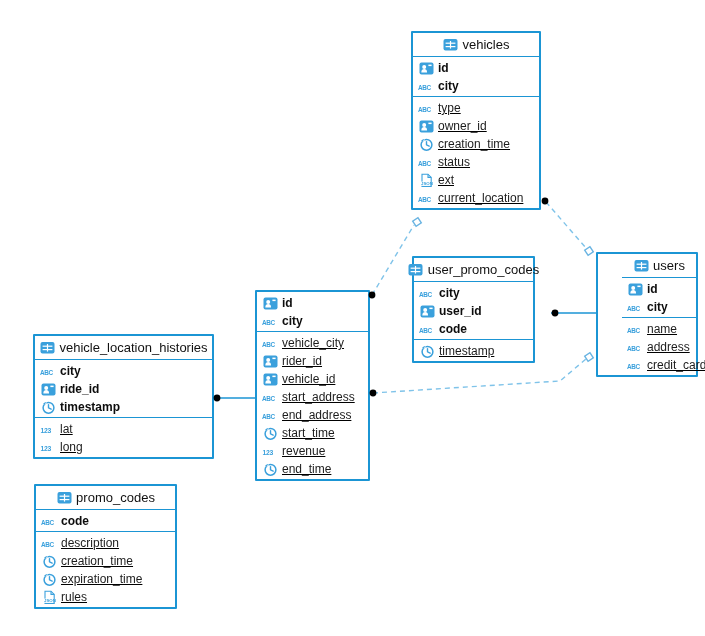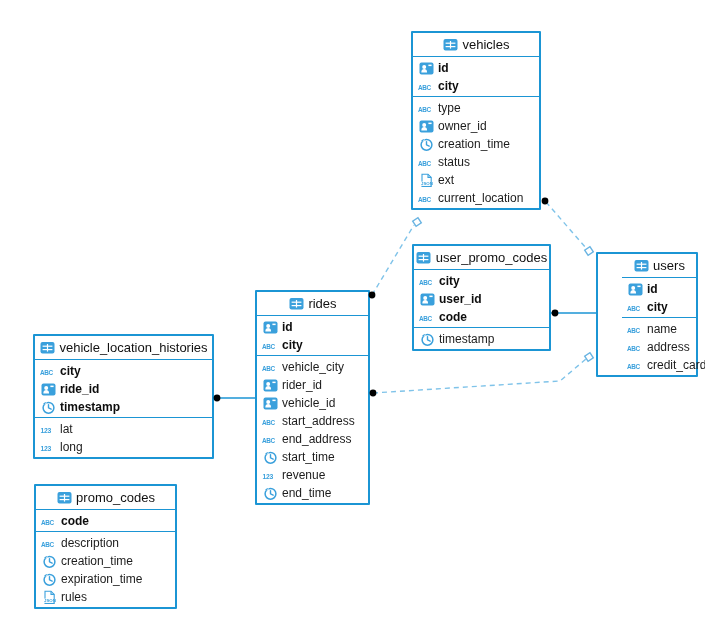--- a/index.html
+++ b/index.html
@@ -38,21 +38,21 @@
     gap: 4px;
     border-bottom: 1.5px solid #1b95d4;
     padding: 0 4px;
     white-space: nowrap;
   }
   .tname {
     font-size: 13px;
     color: #111111;
   }
   .pk-section { padding: 2px 0 1px 0; border-bottom: 1.5px solid #1b95d4; }
-  .col-section { padding: 2px 0 1px 0; }
+  .col-section { padding: 2px 0 1px 0; text-decoration: underline; }
   .row {
     height: 18px;
     display: flex;
     align-items: center;
     gap: 4px;
     padding: 0 5px;
     white-space: nowrap;
   }
   .row .label {
     font-size: 12px;
@@ -202,21 +202,21 @@
         <div class="row">
     <span class="icon">
             <svg width="16" height="15" viewBox="0 0 16 15">
               <text x="0" y="10.5" font-family="Liberation Sans, sans-serif" font-size="6.4" font-weight="bold" letter-spacing="-0.4" fill="#3aa0dc">ABC</text>
             </svg>
           </span>
     <span class="label">current_location</span>
   </div>
       </div>
   </div>
-    <div class="table" style="left: 412px; top: 244px; width: 139px;">
+    <div class="table" style="left: 412px; top: 256px; width: 123px;">
     <div class="thead">
       <span class="icon">
           <svg width="15" height="15" viewBox="0 0 15 15">
             <rect x="0.5" y="2" width="14" height="11.5" rx="2" fill="#3aa0dc"></rect>
             <g stroke="#ffffff" stroke-width="1.2">
               <line x1="2.6" y1="6.2" x2="12.4" y2="6.2"></line>
               <line x1="2.6" y1="9.6" x2="12.4" y2="9.6"></line>
               <line x1="7.5" y1="4" x2="7.5" y2="11.6"></line>
             </g>
           </svg>
@@ -322,33 +322,20 @@
     <span class="icon">
             <svg width="16" height="15" viewBox="0 0 16 15">
               <text x="0" y="10.5" font-family="Liberation Sans, sans-serif" font-size="6.4" font-weight="bold" letter-spacing="-0.4" fill="#3aa0dc">ABC</text>
             </svg>
           </span>
     <span class="label">credit_card</span>
   </div>
       </div>
   </div>
     <div class="table" style="left: 255px; top: 290px; width: 115px;">
-    <div class="thead">
-      <span class="icon">
-          <svg width="15" height="15" viewBox="0 0 15 15">
-            <rect x="0.5" y="2" width="14" height="11.5" rx="2" fill="#3aa0dc"></rect>
-            <g stroke="#ffffff" stroke-width="1.2">
-              <line x1="2.6" y1="6.2" x2="12.4" y2="6.2"></line>
-              <line x1="2.6" y1="9.6" x2="12.4" y2="9.6"></line>
-              <line x1="7.5" y1="4" x2="7.5" y2="11.6"></line>
-            </g>
-          </svg>
-        </span>
-      <span class="tname">rides</span>
-    </div>
     <div class="pk-section">
         <div class="row">
     <span class="icon">
             <svg width="15" height="15" viewBox="0 0 15 15">
               <rect x="0.5" y="1.5" width="14" height="12" rx="2" fill="#3aa0dc"></rect>
               <circle cx="5.2" cy="6" r="2" fill="#ffffff"></circle>
               <path d="M2.3,11.5 c0,-2.4 1.4,-3.4 2.9,-3.4 c1.5,0 2.9,1 2.9,3.4 z" fill="#ffffff"></path>
               <rect x="9.4" y="3.6" width="3.2" height="1.5" fill="#ffffff"></rect>
             </svg>
           </span>

